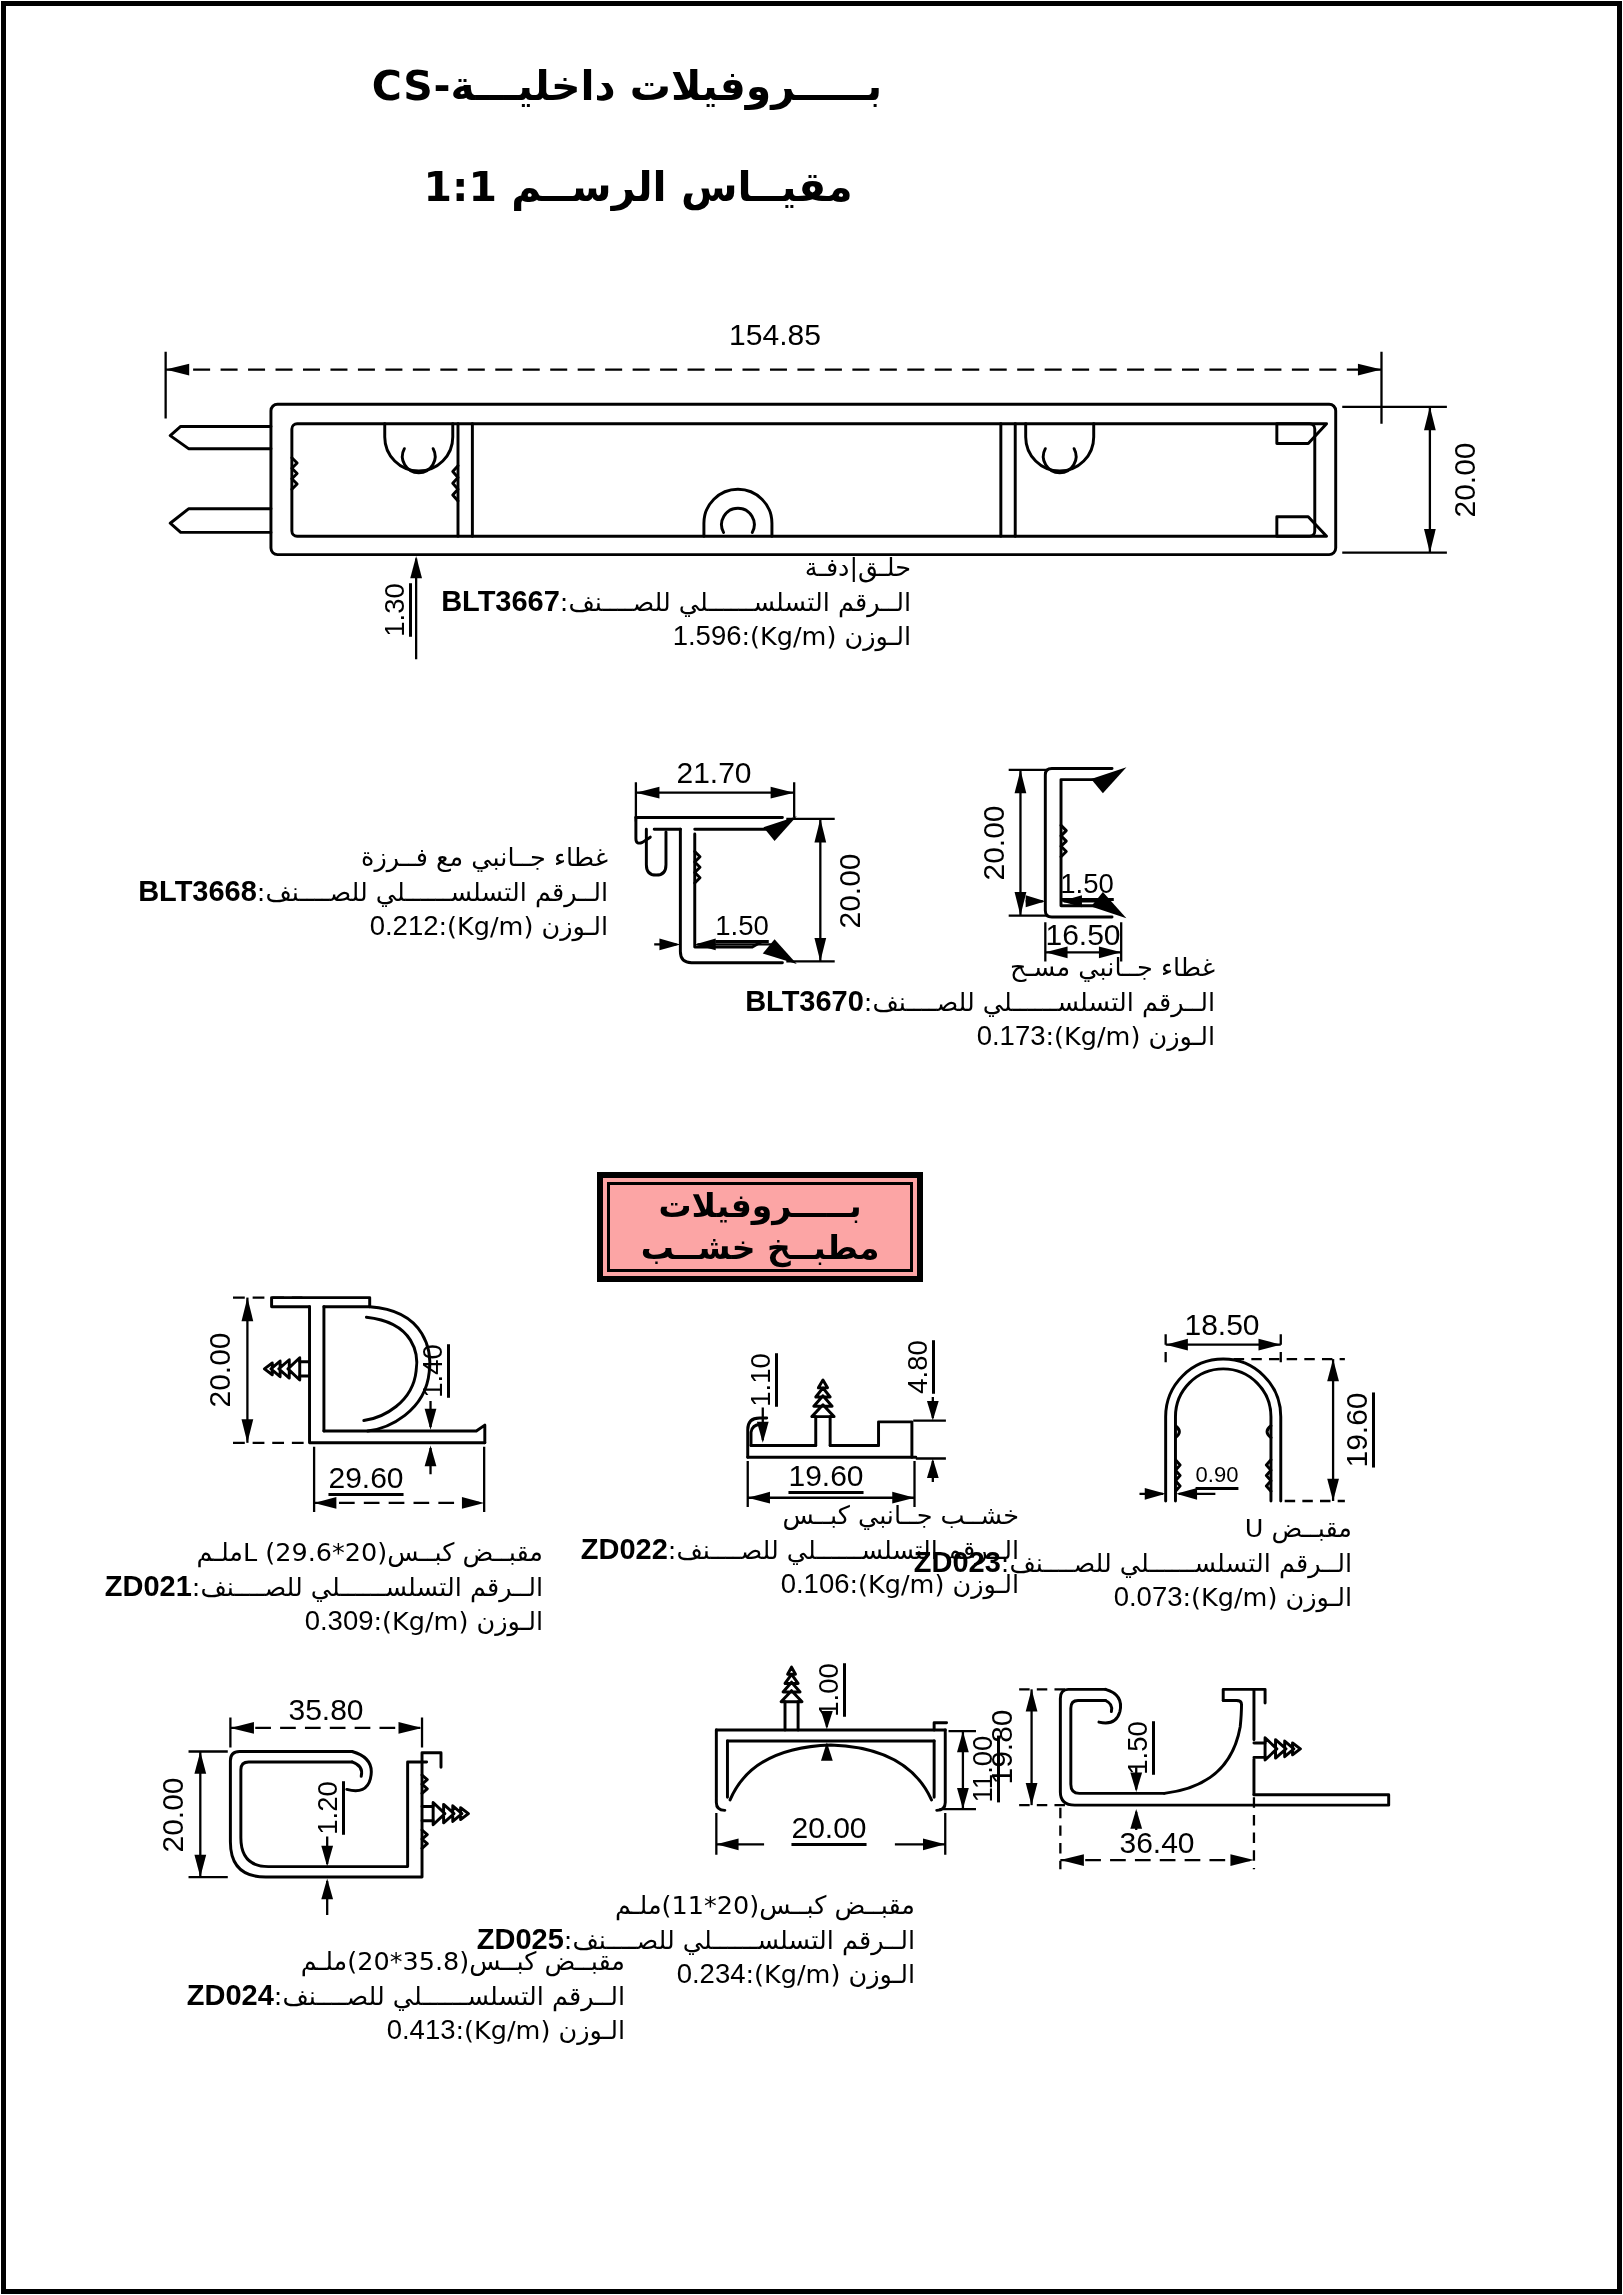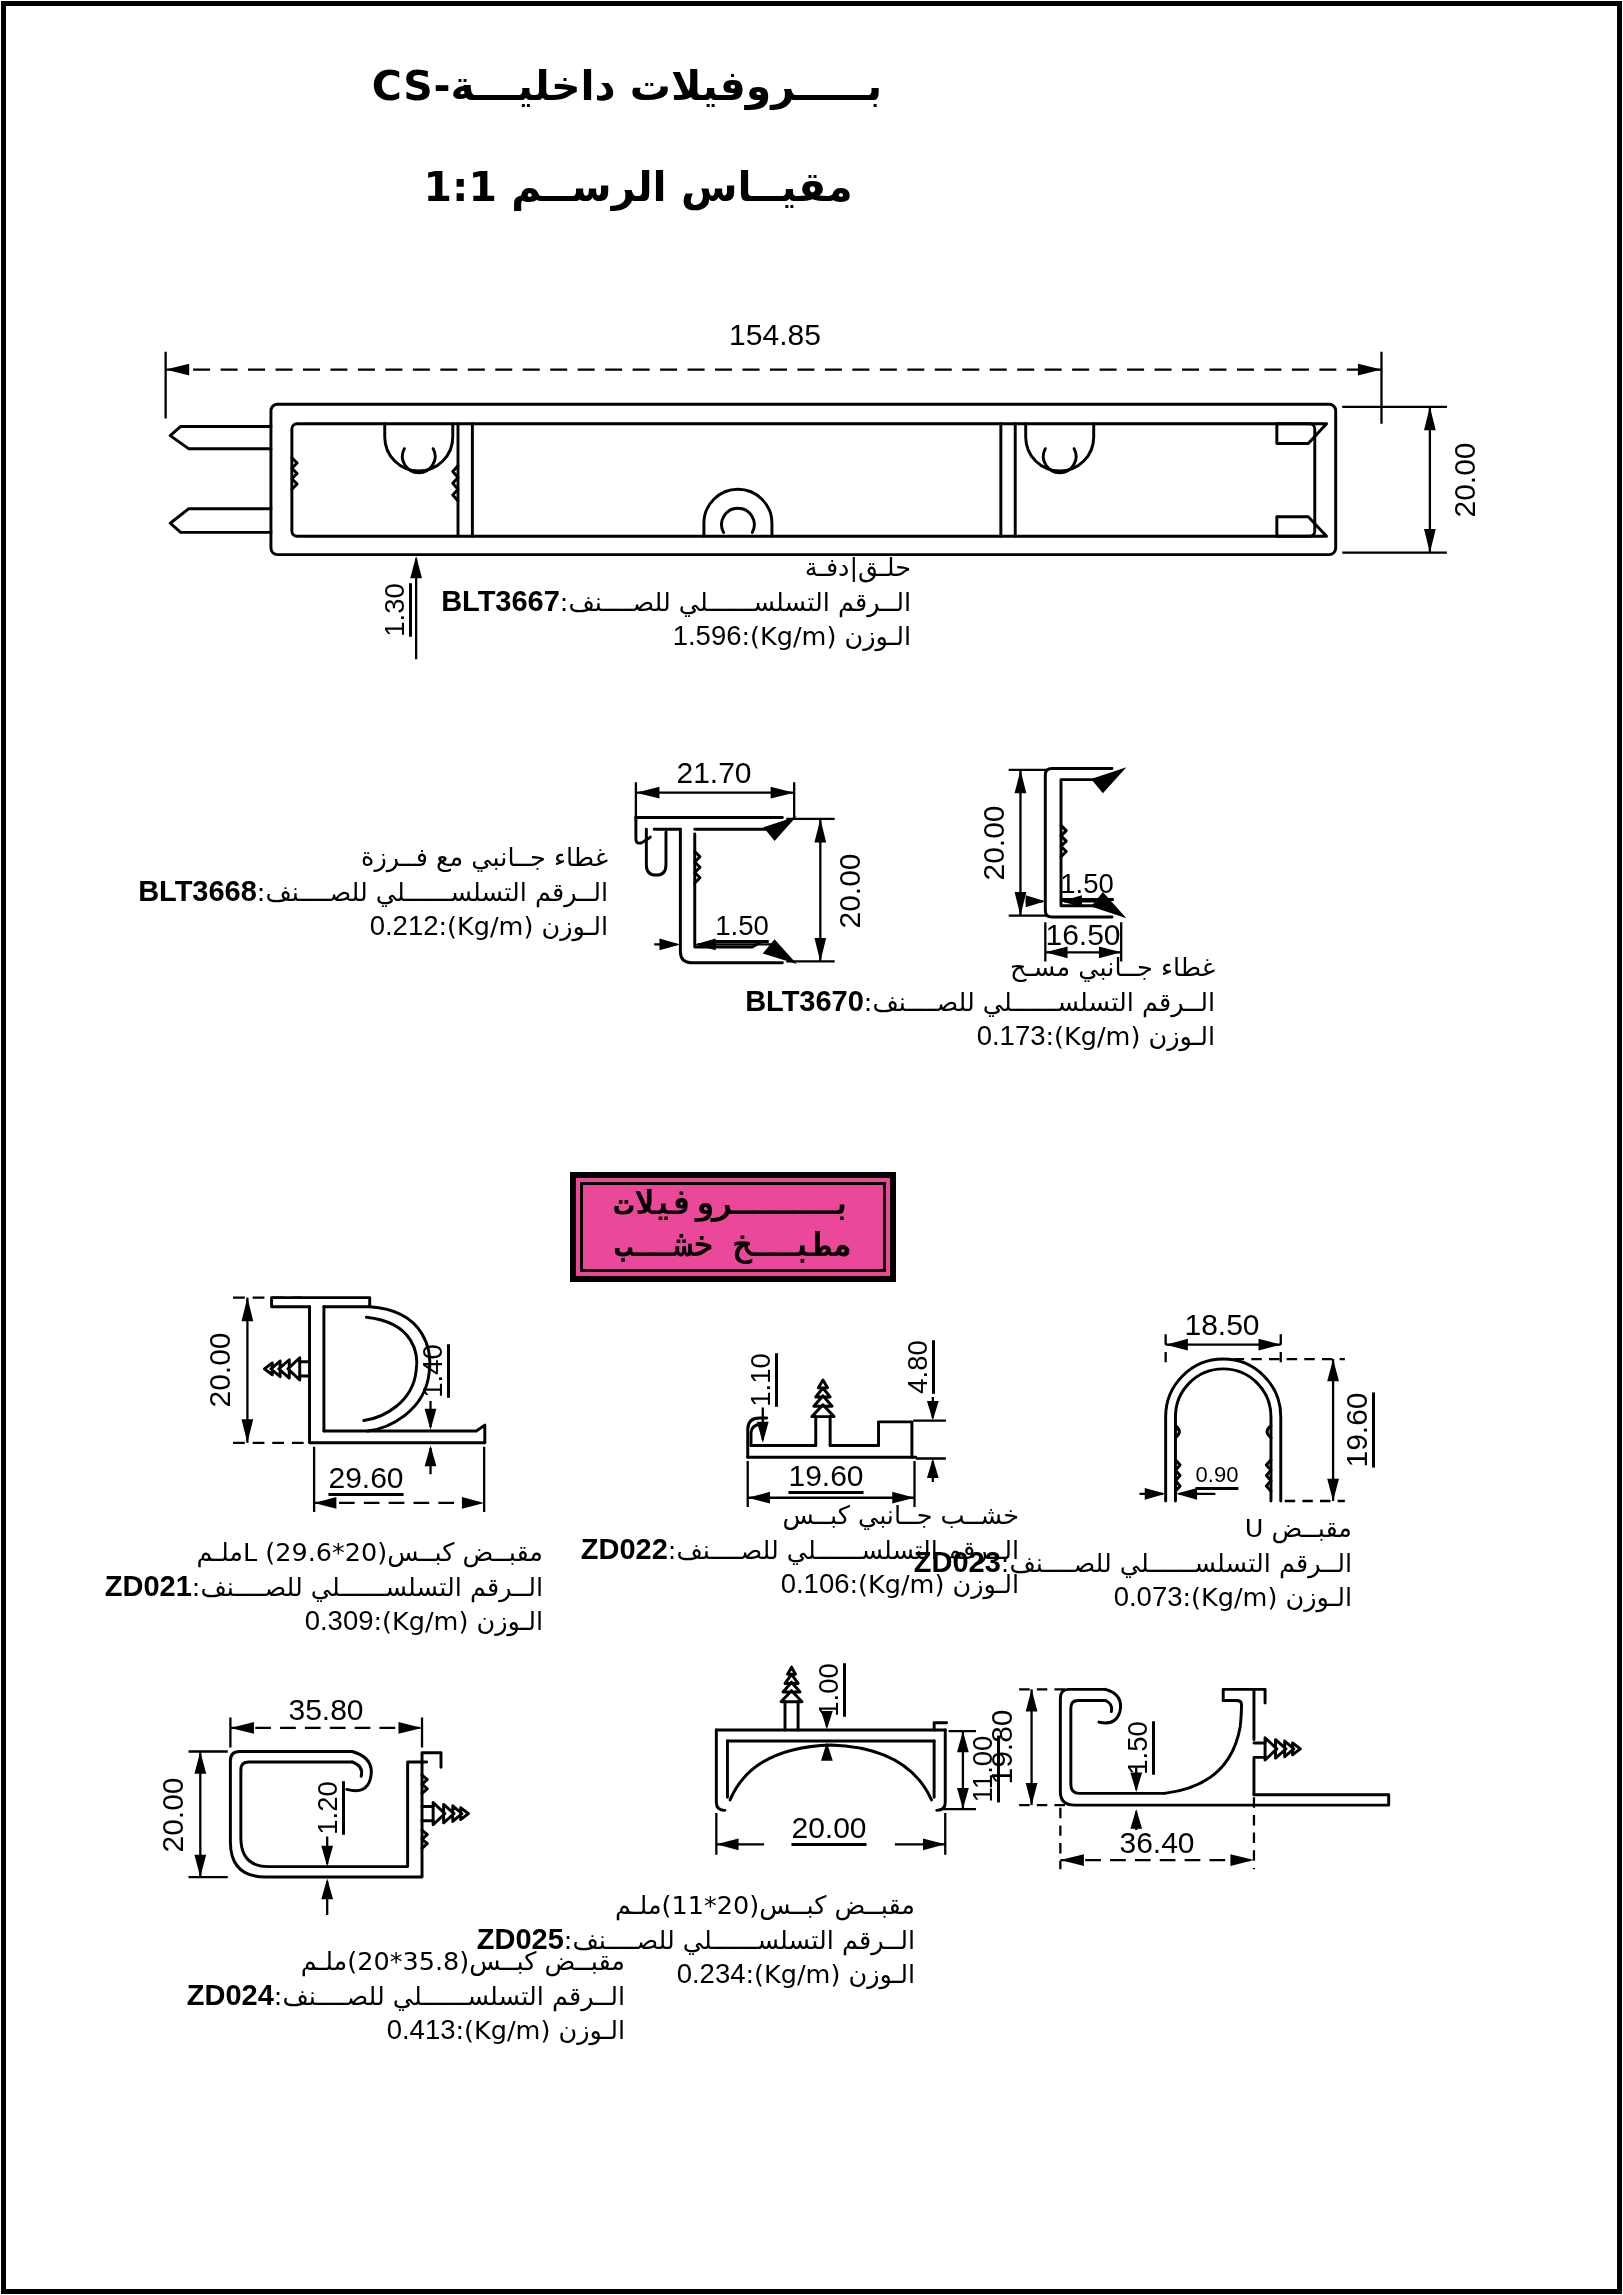--- a/index.html
+++ b/index.html
@@ -12,21 +12,21 @@
   .a{fill:#000;stroke:none;}
   .ttl{position:absolute;transform:translate(-50%,-50%);font-weight:bold;font-size:41px;
        direction:rtl;white-space:nowrap;letter-spacing:0.7px;}
   .dim{position:absolute;transform:translate(-50%,-50%);font-family:"Liberation Sans",sans-serif;
        font-size:30px;white-space:nowrap;}
   .dim.v{transform:translate(-50%,-50%) rotate(-90deg);}
   .dim.u{text-decoration:underline;text-decoration-thickness:2.6px;text-underline-offset:4.6px;}
   .lbl{position:absolute;direction:rtl;text-align:right;font-size:25.5px;line-height:34px;white-space:nowrap;}
   .lbl .code{font-family:"Liberation Sans",sans-serif;font-weight:bold;font-size:29px;}
   .lbl .num{font-family:"Liberation Sans",sans-serif;font-size:27.5px;text-align:right;}
-  .secbox{position:absolute;left:570px;top:1172px;width:314px;border:6.5px solid #000;background:#ec4899;font-family:Liberation Mono, monospace;}
+  .secbox{position:absolute;left:597px;top:1172px;width:314px;border:6.5px solid #000;background:#fca5a5;}
   .secbox .inner{margin:3.9px;border:3.3px solid #000;text-align:center;font-weight:bold;
                  font-size:33px;line-height:42px;direction:rtl;}
 </style>
 </head>
 <body>
 
 <div class="page">
   <div class="frame"></div>
 
   <div class="ttl" style="left:627px;top:86px;">بـــــروفيلات داخليـــة-CS</div>

